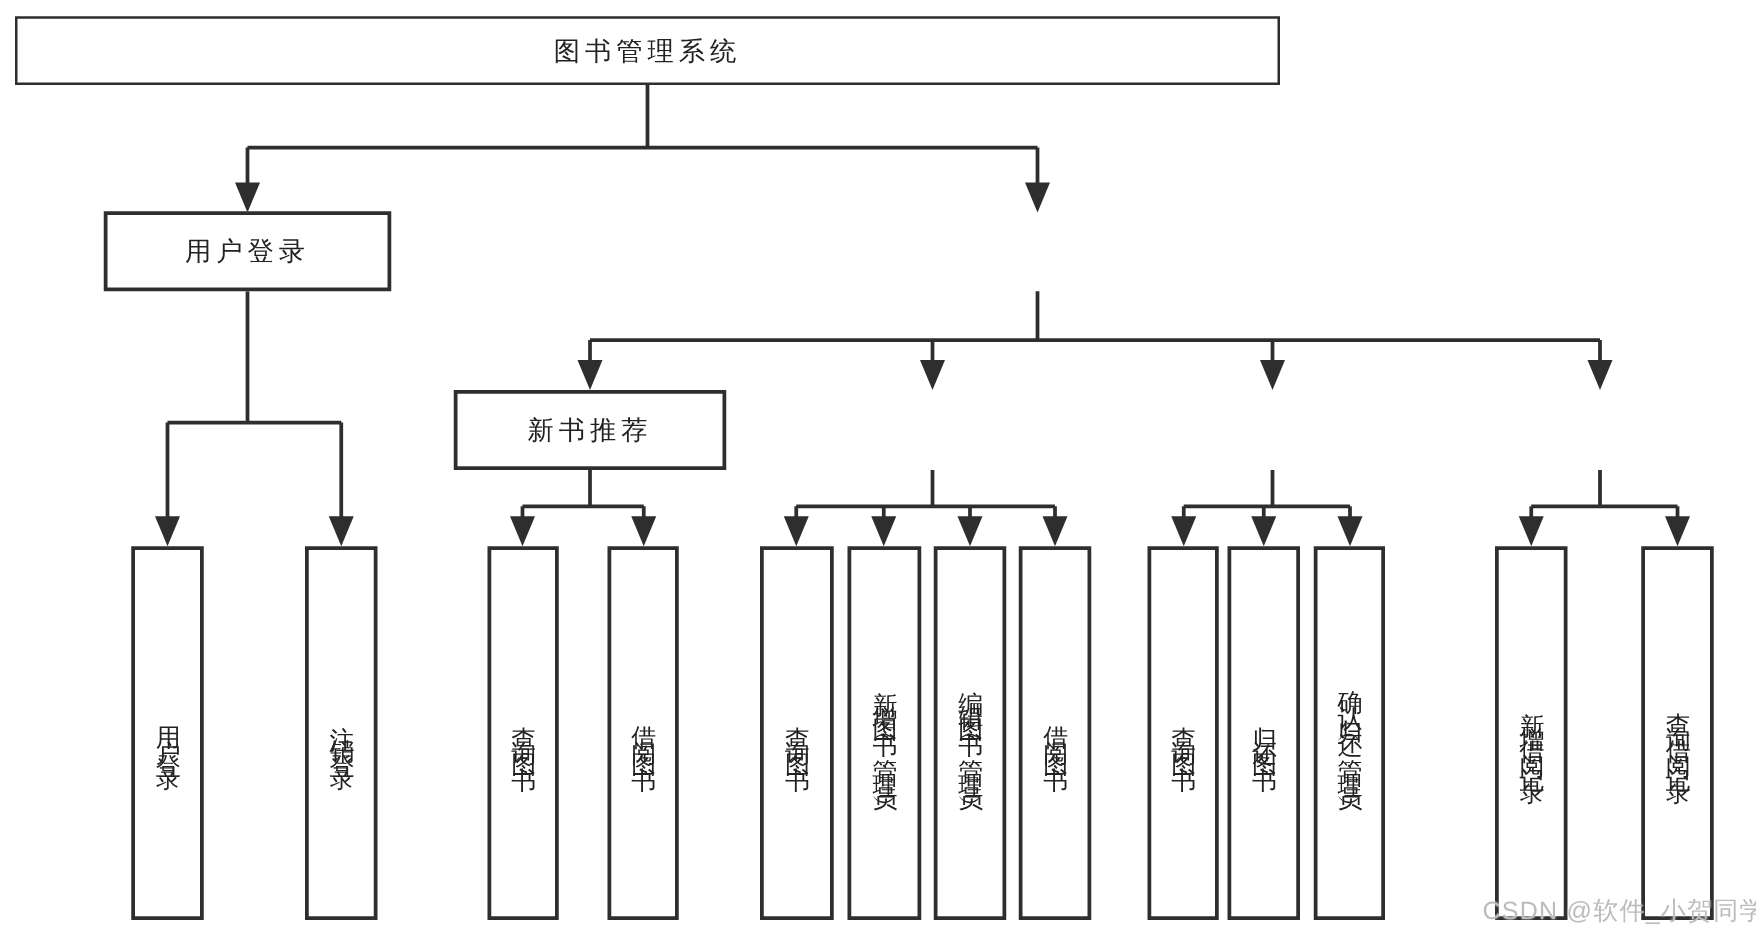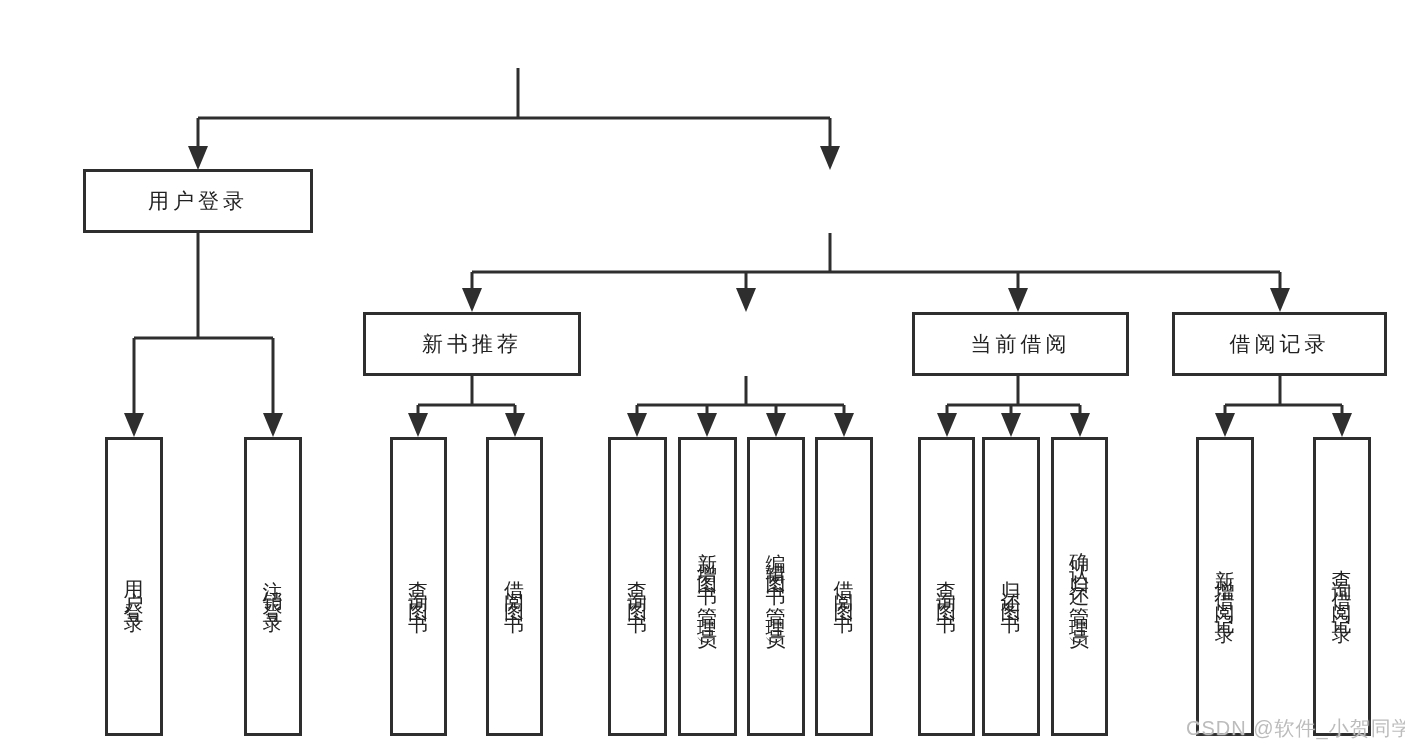--- a/index.html
+++ b/index.html
@@ -120,33 +120,30 @@
       <path d="M766 413 H786 L776 437 Z"></path>
       <path d="M834 413 H854 L844 437 Z"></path>
       <path d="M937 413 H957 L947 437 Z"></path>
       <path d="M1001 413 H1021 L1011 437 Z"></path>
       <path d="M1070 413 H1090 L1080 437 Z"></path>
       <path d="M1215 413 H1235 L1225 437 Z"></path>
       <path d="M1332 413 H1352 L1342 437 Z"></path>
     </g>
   </svg>
 
+  <div class="node root" style="left:12px; top:13px; width:1012px; height:55px">
+    <span class="hlabel">图书管理系统</span>
+  </div>
 
   <div class="node" style="left:83px; top:169px; width:230px; height:64px">
     <span class="hlabel">用户登录</span>
   </div>
 
   <div class="node" style="left:363px; top:312px; width:218px; height:64px">
     <span class="hlabel">新书推荐</span>
-  </div>
-  <div class="node" style="left:912px; top:312px; width:217px; height:64px">
-    <span class="hlabel">当前借阅</span>
-  </div>
-  <div class="node" style="left:1172px; top:312px; width:215px; height:64px">
-    <span class="hlabel">借阅记录</span>
   </div>
 
   <div class="node vnode" style="left:105px; width:58px">
     <span class="vlabel">用户登录</span>
   </div>
   <div class="node vnode" style="left:244px; width:58px">
     <span class="vlabel">注销登录</span>
   </div>
 
   <div class="node vnode" style="left:390px; width:57px">

